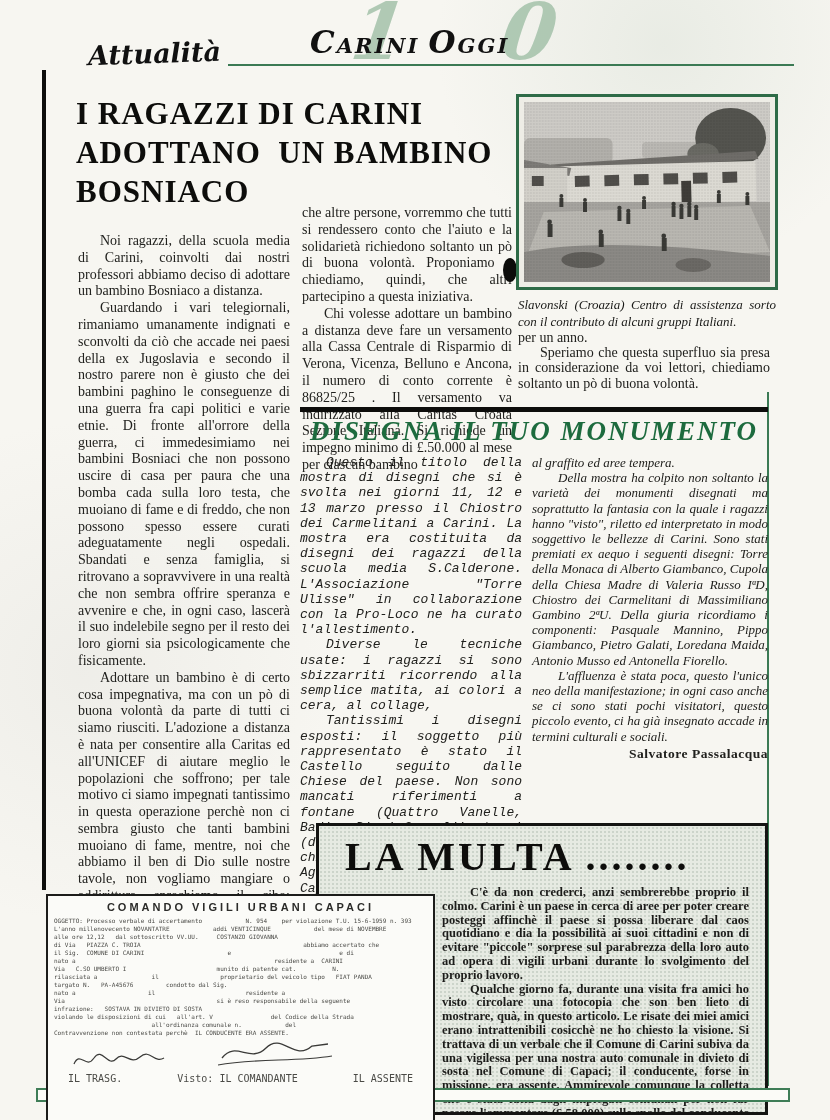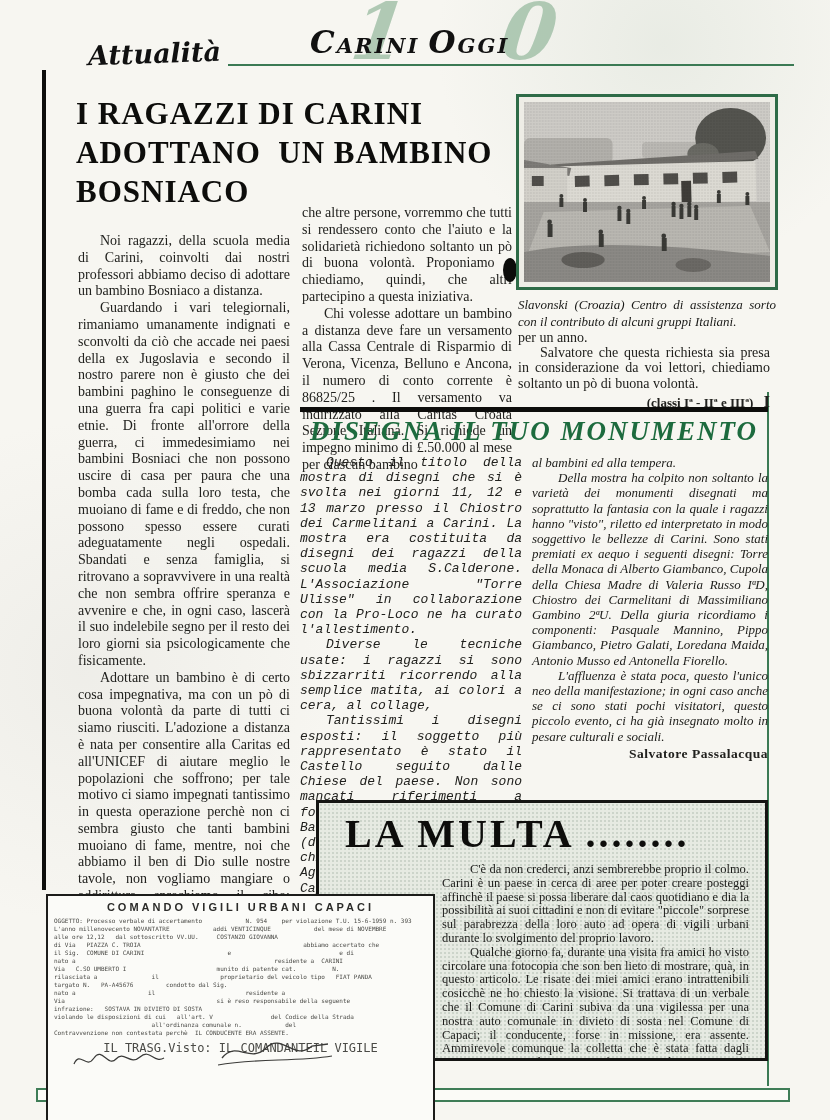--- a/index.html
+++ b/index.html
@@ -75,52 +75,52 @@
   }
   .monument-col { font-style:italic; font-size:13px; line-height:15.2px; text-align:justify; color:#21211e; }
   .monument-col p { margin:0; text-indent:26px; }
   .monument-col p.noindent { text-indent:0; }
   #monument-col1 { position:absolute; left:300px; top:455px; width:222px;font-family:Liberation Mono, monospace; }
   #monument-col2 { position:absolute; left:532px; top:455px; width:236px; }
   .monument-byline { text-align:right; font-style:normal; font-weight:bold; font-size:13.5px; margin-top:2px; letter-spacing:.5px; }
 
   
   .multa-box {
-    position:absolute; left:316px; top:800px; width:452px; height:261px;
+    position:absolute; left:316px; top:823px; width:452px; height:292px;
     border:3px solid #141412; overflow:hidden;
     background-image:radial-gradient(#ccd4ca 0.8px, transparent 1px);
     background-size:4px 4px; background-color:#e6eae2;
     padding:4px 16px 6px 16px;
   }
   .multa-title {
     font-weight:bold; font-size:40px; letter-spacing:3px; line-height:50px;
     margin:2px 0 4px 10px; color:#0d0d0b; white-space:nowrap;
   }
   .multa-body { font-size:12.5px; line-height:13.8px; text-align:justify; color:#1c1c1a; }
-  .multa-body p { margin:0; text-indent:28px; }
+  .multa-body p { margin:0; text-indent:28px;font-weight:bold; }
   .doc-spacer { float:left; width:107px; height:186px; margin-top:39px; }
   .multa-byline { text-align:right; font-weight:bold; font-size:13px; margin-top:2px; }
 
   
   .fine-doc {
     position:absolute; left:46px; top:894px; width:389px; height:246px;
     background:#fbfbf8; border:2px solid #1c1c1a; z-index:3;
     padding:5px 6px; overflow:hidden;
   }
   .fine-doc-header {
     text-align:center; font-family:"Liberation Sans","DejaVu Sans",sans-serif;
     font-weight:bold; font-size:11px; letter-spacing:3px; color:#2b2b29; margin-bottom:4px;
   }
   .doc-line {
     font-family:"DejaVu Sans Mono",monospace; font-size:6px; line-height:8px;
     white-space:pre; color:#4a4a46;
   }
   .doc-footer {
-    display:flex; justify-content:center; padding:4px 14px 0 14px;
-    font-family:"DejaVu Sans Mono",monospace; font-size:12px; color:#4a4a46;
+    display:flex; justify-content:space-between; padding:4px 14px 0 14px;
+    font-family:"DejaVu Sans Mono",monospace; font-size:10px; color:#4a4a46;margin-top:32px;
   }
   .sig { position:absolute; }
   #sig1 { left:22px; top:150px; }
   #sig2 { left:168px; top:142px; }
 
   .bottom-strip {
     position:absolute; left:36px; top:1088px; width:754px; height:14px;
     border:2px solid #3f7d57; background:#fbfbf7;
   }
 </style>
@@ -242,37 +242,36 @@
           </g>
       </g>
       <rect x="0" y="0" width="250" height="180" fill="url(#halftone)"></rect>
     </svg>
   </div>
   <div class="scan-blob"></div>
   <div class="photo-caption">Slavonski (Croazia) Centro di assistenza sorto con il contributo di alcuni gruppi Italiani.</div>
 
   <div id="adopt-col3" class="bodytext">
     <p class="noindent">per un anno.</p>
-    <p>Salvatore che questa richiesta sia presa in considerazione da voi lettori, chiediamo soltanto un pò di buona volontà.</p>
-    <div class="classi-line"><span class="classi">(classi Iª - IIª e IIIª)</span><span class="mark">I</span></div>
+    <p>Speriamo che questa superfluo sia presa in considerazione da voi lettori, chiediamo soltanto un pò di buona volontà.</p>
   </div>
 
   <div class="black-rule"></div>
   <div class="monument-title">DISEGNA IL TUO MONUMENTO</div>
 
   <div id="monument-col1" class="monument-col">
     <p>Questo il titolo della mostra di disegni che si è svolta nei giorni 11, 12 e 13 marzo presso il Chiostro dei Carmelitani a Carini. La mostra era costituita da disegni dei ragazzi della scuola media S.Calderone. L'Associazione "Torre Ulisse" in collaborazione con la Pro-Loco ne ha curato l'allestimento.</p>
     <p>Diverse le tecniche usate: i ragazzi si sono sbizzarriti  ricorrendo alla semplice matita, ai colori a cera, al collage,</p>
     <p>Tantissimi i disegni esposti: il soggetto più rappresentato è stato il Castello seguito dalle Chiese del paese. Non sono mancati riferimenti a fontane (Quattro Vanelle, Badia, Dieci Cannoli), torri (della Monaca, di Vita), chiese (S.Vito, Loreto, Agonizzanti, Odigitria e Cappuccini) e soggetti poco noti quali una pisside molto colorata, due stemmi nobiliari e un putto del Serpotta.</p>
   </div>
 
   <div id="monument-col2" class="monument-col">
-    <p class="noindent">al bambini ed alla tempera.</p>
+    <p class="noindent">al graffito ed aree tempera.</p>
     <p>Della mostra ha colpito non soltanto la varietà dei monumenti disegnati ma soprattutto la fantasia con la quale i ragazzi hanno "visto", riletto ed interpretato in modo soggettivo le bellezze di Carini. Sono stati premiati ex aequo i seguenti disegni: Torre della Monaca di Alberto Giambanco, Cupola della Chiesa Madre di Valeria Russo IªD, Chiostro dei Carmelitani di Massimiliano Gambino 2ªU. Della giuria ricordiamo i componenti: Pasquale Mannino, Pippo Giambanco, Pietro Galati, Loredana Maida, Antonio Musso ed Antonella Fiorello.</p>
-    <p>L'affluenza è stata poca, questo l'unico neo della manifestazione; in ogni caso anche se ci sono stati pochi visitatori, questo piccolo evento, ci ha già insegnato molto in pesare culturali e sociali.</p>
+    <p>L'affluenza è stata poca, questo l'unico neo della manifestazione; in ogni caso anche se ci sono stati pochi visitatori, questo piccolo evento, ci ha già insegnato accade in termini culturali e sociali.</p>
     <div class="monument-byline">Salvatore Passalacqua</div>
   </div>
 
   <div class="multa-box">
     <div class="multa-title">LA MULTA ........</div>
     <div class="multa-body">
       <span class="doc-spacer"></span>
       <p>C'è da non crederci, anzi sembrerebbe proprio il colmo. Carini è un paese in cerca di aree per poter creare posteggi affinchè il paese si possa liberare dal caos quotidiano e dia la possibilità ai suoi cittadini e non di evitare "piccole" sorprese sul parabrezza della loro auto ad opera di vigili urbani durante lo svolgimento del proprio lavoro.</p>
       <p>Qualche giorno fa, durante una visita  fra amici ho visto circolare una fotocopia che son ben lieto di mostrare, quà, in questo articolo. Le risate dei miei amici erano intrattenibili cosicchè ne ho chiesto la visione. Si trattava di un verbale che il Comune di Carini subiva da una vigilessa per una nostra auto comunale in divieto di sosta nel Comune di Capaci; il conducente, forse in missione, era assente. Ammirevole comunque la colletta che è stata fatta dagli impiegati comunali per non far pesare l'ammontare (£ 58.000) sulle spalle del conducente o peggio sulla cassa del Comune.</p>
       <div class="multa-byline">F.S. - M.G.</div>
@@ -294,21 +293,21 @@
       <div class="doc-line">nato a                    il                         residente a</div>
       <div class="doc-line">Via                                          si è reso responsabile della seguente</div>
       <div class="doc-line">infrazione:   SOSTAVA IN DIVIETO DI SOSTA</div>
       <div class="doc-line">violando le disposizioni di cui   all'art. V                del Codice della Strada</div>
       <div class="doc-line">                           all'ordinanza comunale n.            del</div>
       <div class="doc-line">Contravvenzione non contestata perchè  IL CONDUCENTE ERA ASSENTE.</div>
     </div>
     <div class="doc-footer">
       <span>IL TRASG.</span>
       <span>Visto: IL COMANDANTE</span>
-      <span>IL VIGILE</span>
+      <span>IL ASSENTE</span>
     </div>
     <svg id="sig1" class="sig" width="100" height="28">
       <path d="M4,18 C10,4 16,24 24,12 S38,22 46,13 S60,20 70,11 S84,18 94,12" stroke="#3a3a38" fill="none" stroke-width="1.2"></path>
     </svg>
     <svg id="sig2" class="sig" width="120" height="34">
       <path d="M6,20 C20,2 34,26 50,10 S78,24 96,8 L112,6" stroke="#3a3a38" fill="none" stroke-width="1.3"></path>
       <path d="M2,27 C40,20 80,24 116,18" stroke="#3a3a38" fill="none" stroke-width="1.1"></path>
     </svg>
   </div>
 

